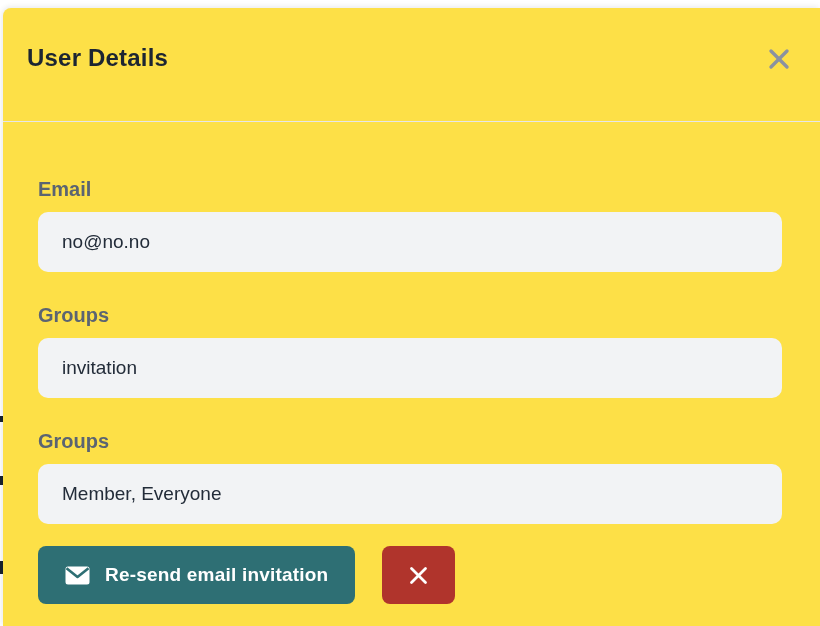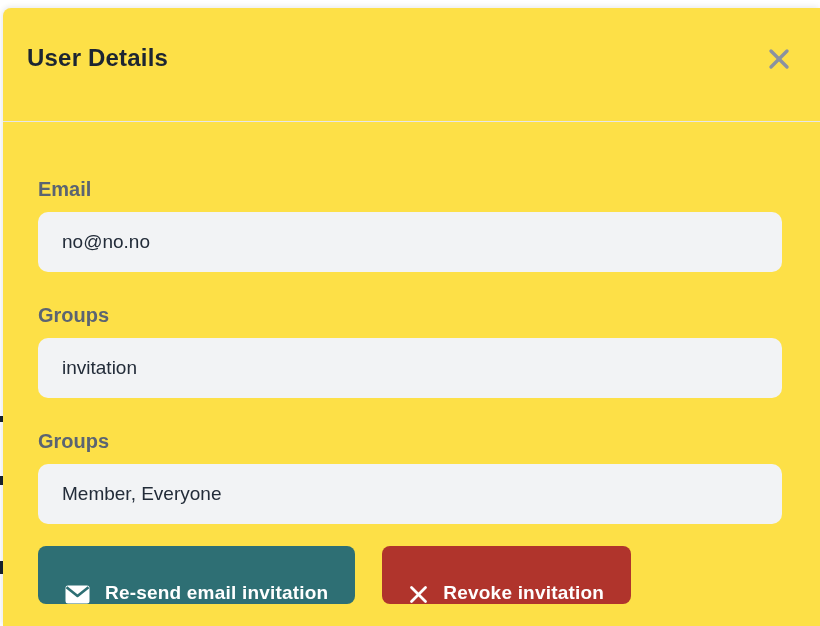--- a/index.html
+++ b/index.html
@@ -71,21 +71,21 @@
     font-size:19px;color:var(--value);
   }
 
   .button-row{
     margin-top:22px;
     display:flex;gap:27px;align-items:center;
   }
   .btn{
     height:58px;
     border:none;border-radius:8px;
-    display:inline-flex;align-items:flex-end;justify-content:center;
+    display:inline-flex;align-items:center;justify-content:center;
     gap:15px;
     padding:0 27px;
     font-family:inherit;
     font-size:19px;font-weight:600;color:#ffffff;
     cursor:pointer;
     letter-spacing:.2px;
   }
   .btn-resend{background:var(--teal);}
   .btn-revoke{background:var(--red);}
   .btn svg{display:block;flex:0 0 auto;}
@@ -140,19 +140,18 @@
         <span>Re-send email invitation</span>
       </button>
 
       <button class="btn btn-revoke">
         <span>
           <svg width="19" height="19" viewBox="0 0 19 19">
             <line x1="2.5" y1="2.5" x2="16.5" y2="16.5" stroke="#ffffff" stroke-width="2.8" stroke-linecap="round"></line>
             <line x1="16.5" y1="2.5" x2="2.5" y2="16.5" stroke="#ffffff" stroke-width="2.8" stroke-linecap="round"></line>
           </svg>
         </span>
-        <span>Revoke invitation</span>
       </button>
 
     </div>
 
   </div>
 </div>
 
 </body></html>

